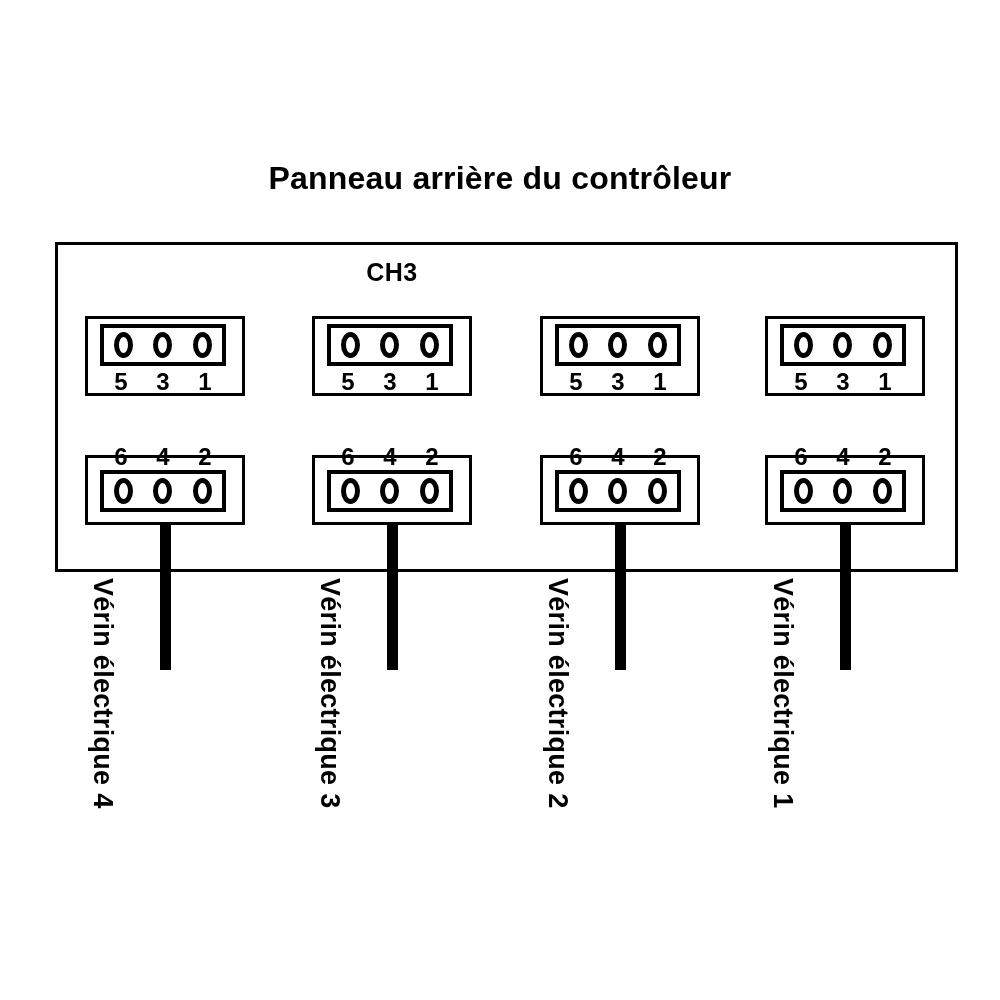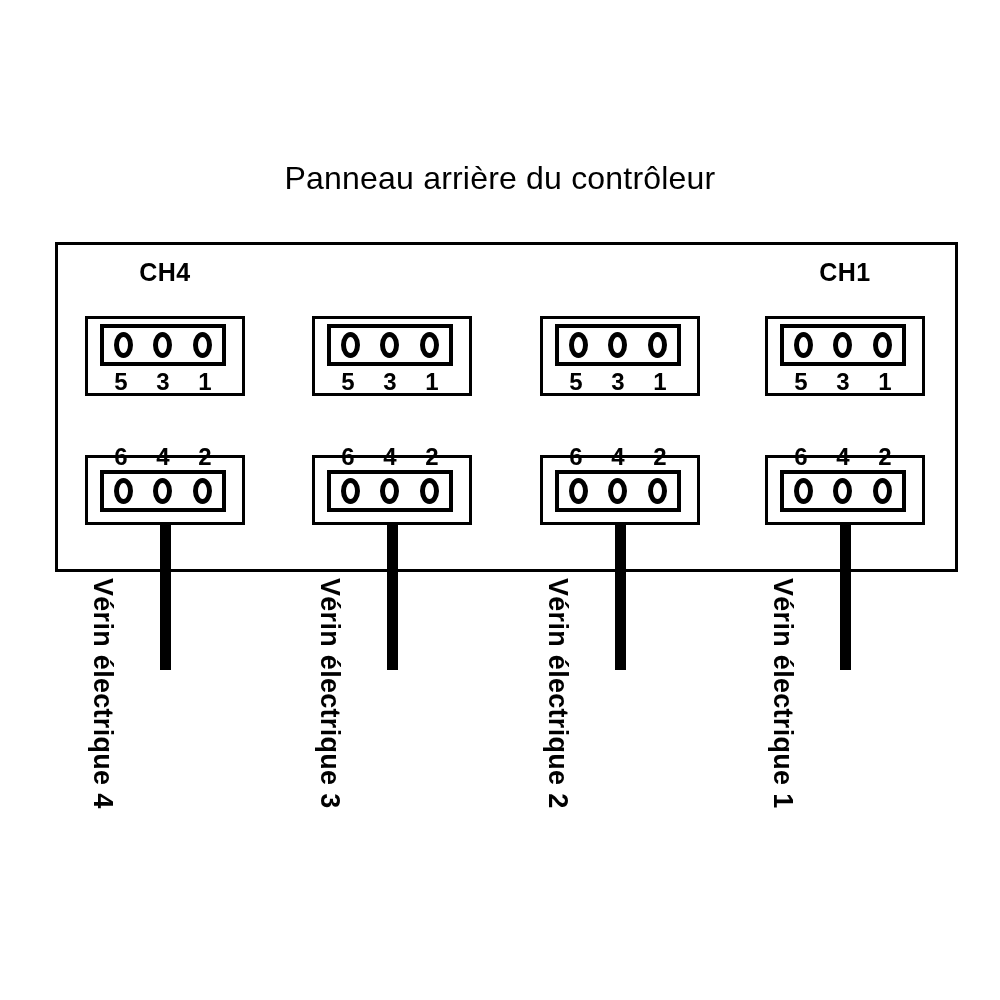--- a/index.html
+++ b/index.html
@@ -25,21 +25,21 @@
   }
 
   
   .diagram-title {
     position: absolute;
     left: 0;
     top: 160px;
     width: 1000px;
     text-align: center;
     font-size: 32px;
-    font-weight: normal;
+    font-weight: bold;
     letter-spacing: 0.2px;
     color: #000;
   }
 
   
   .panel-box {
     position: absolute;
     left: 55px;
     top: 242px;
     width: 903px;
@@ -168,21 +168,20 @@
 </head>
 <body>
 
 <div id="diagram-root">
 
   <div class="diagram-title">Panneau arrière du contrôleur</div>
 
   <div class="panel-box"></div>
 
   <div class="channel-group" style="left:85px;">
-    <div class="ch-label">CH4</div>
 
     <div class="connector top">
       <div class="pin-housing">
         <span class="pin"></span>
         <span class="pin"></span>
         <span class="pin"></span>
       </div>
       <div class="pin-numbers">
         <span>5</span>
         <span>3</span>
@@ -201,20 +200,21 @@
         <span class="pin"></span>
         <span class="pin"></span>
       </div>
     </div>
 
     <div class="cable"></div>
     <div class="actuator-label">Vérin électrique 4</div>
   </div>
 
   <div class="channel-group" style="left:312px;">
+    <div class="ch-label">CH3</div>
 
     <div class="connector top">
       <div class="pin-housing">
         <span class="pin"></span>
         <span class="pin"></span>
         <span class="pin"></span>
       </div>
       <div class="pin-numbers">
         <span>5</span>
         <span>3</span>
@@ -265,21 +265,20 @@
         <span class="pin"></span>
         <span class="pin"></span>
       </div>
     </div>
 
     <div class="cable"></div>
     <div class="actuator-label">Vérin électrique 2</div>
   </div>
 
   <div class="channel-group" style="left:765px;">
-    <div class="ch-label">CH1</div>
 
     <div class="connector top">
       <div class="pin-housing">
         <span class="pin"></span>
         <span class="pin"></span>
         <span class="pin"></span>
       </div>
       <div class="pin-numbers">
         <span>5</span>
         <span>3</span>

